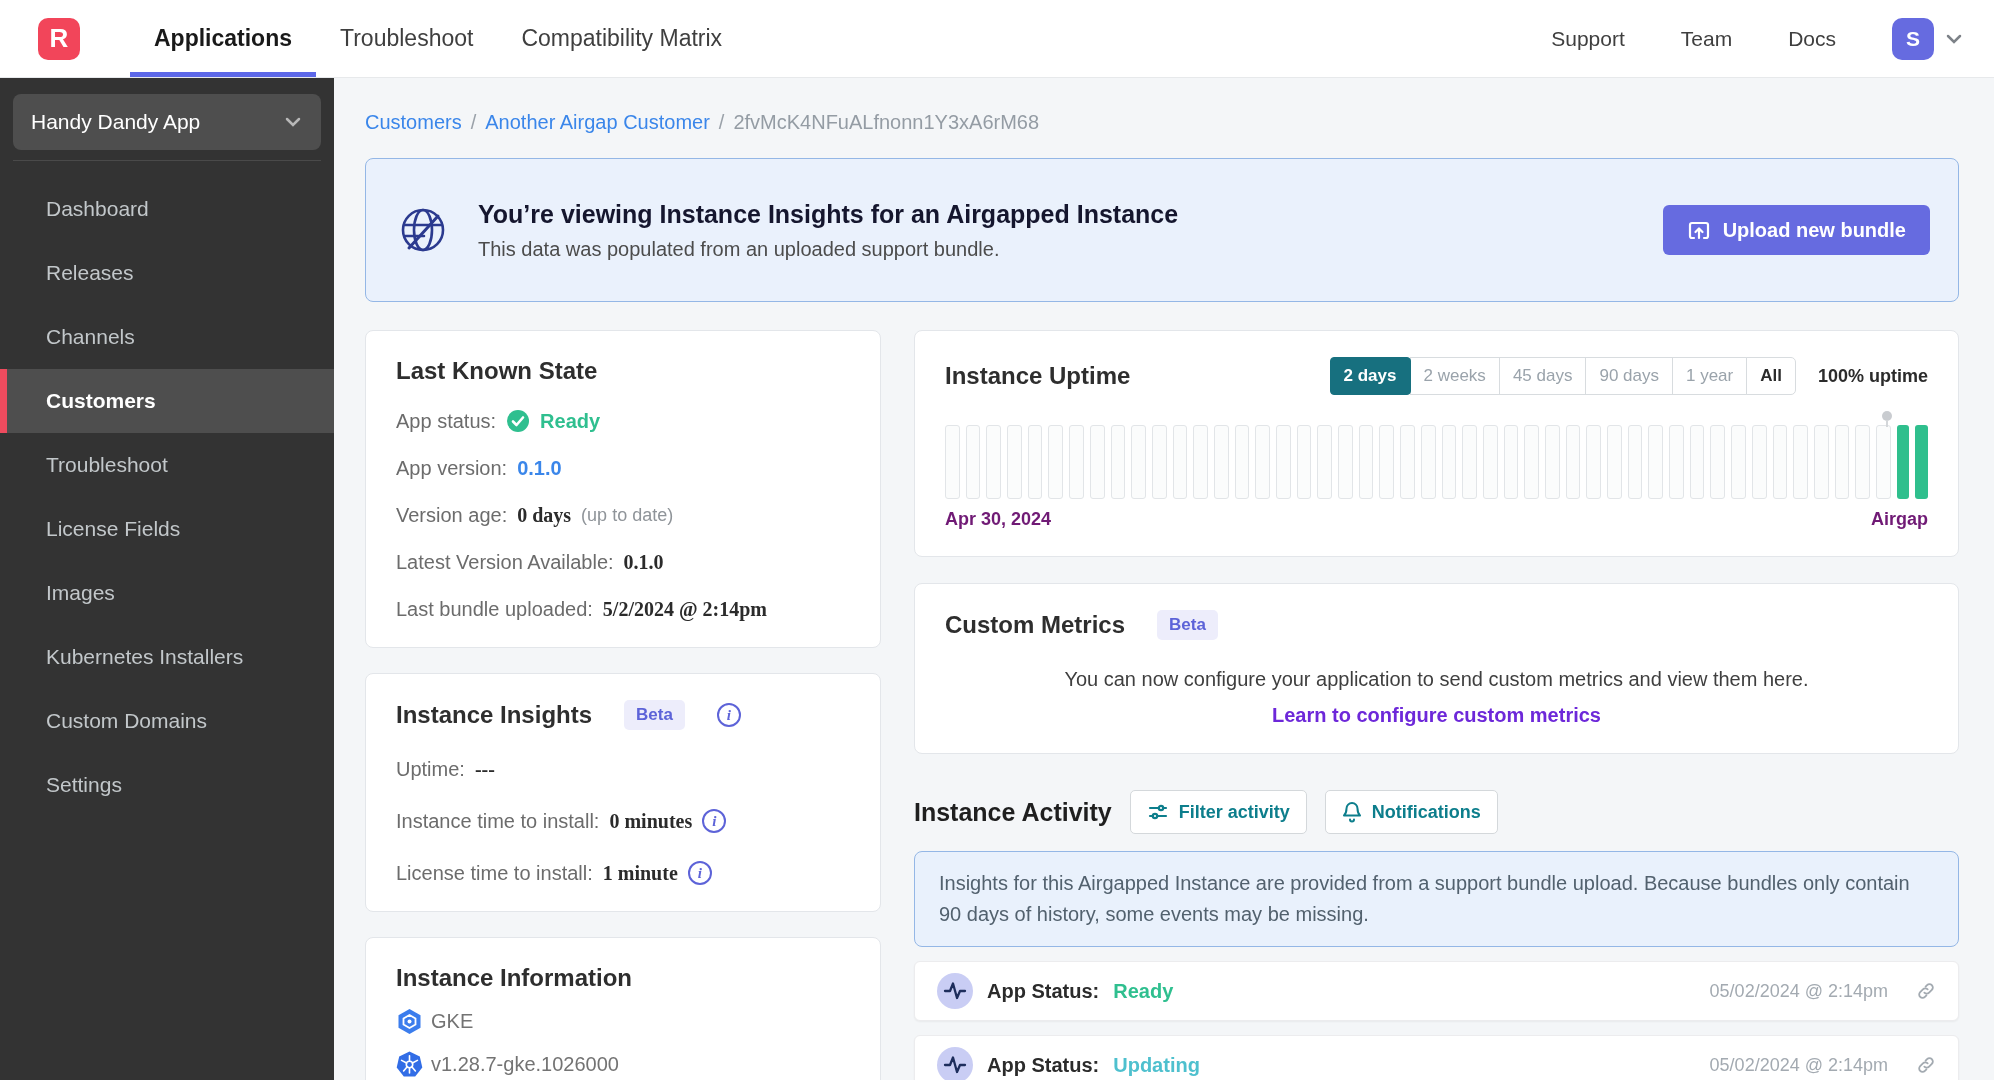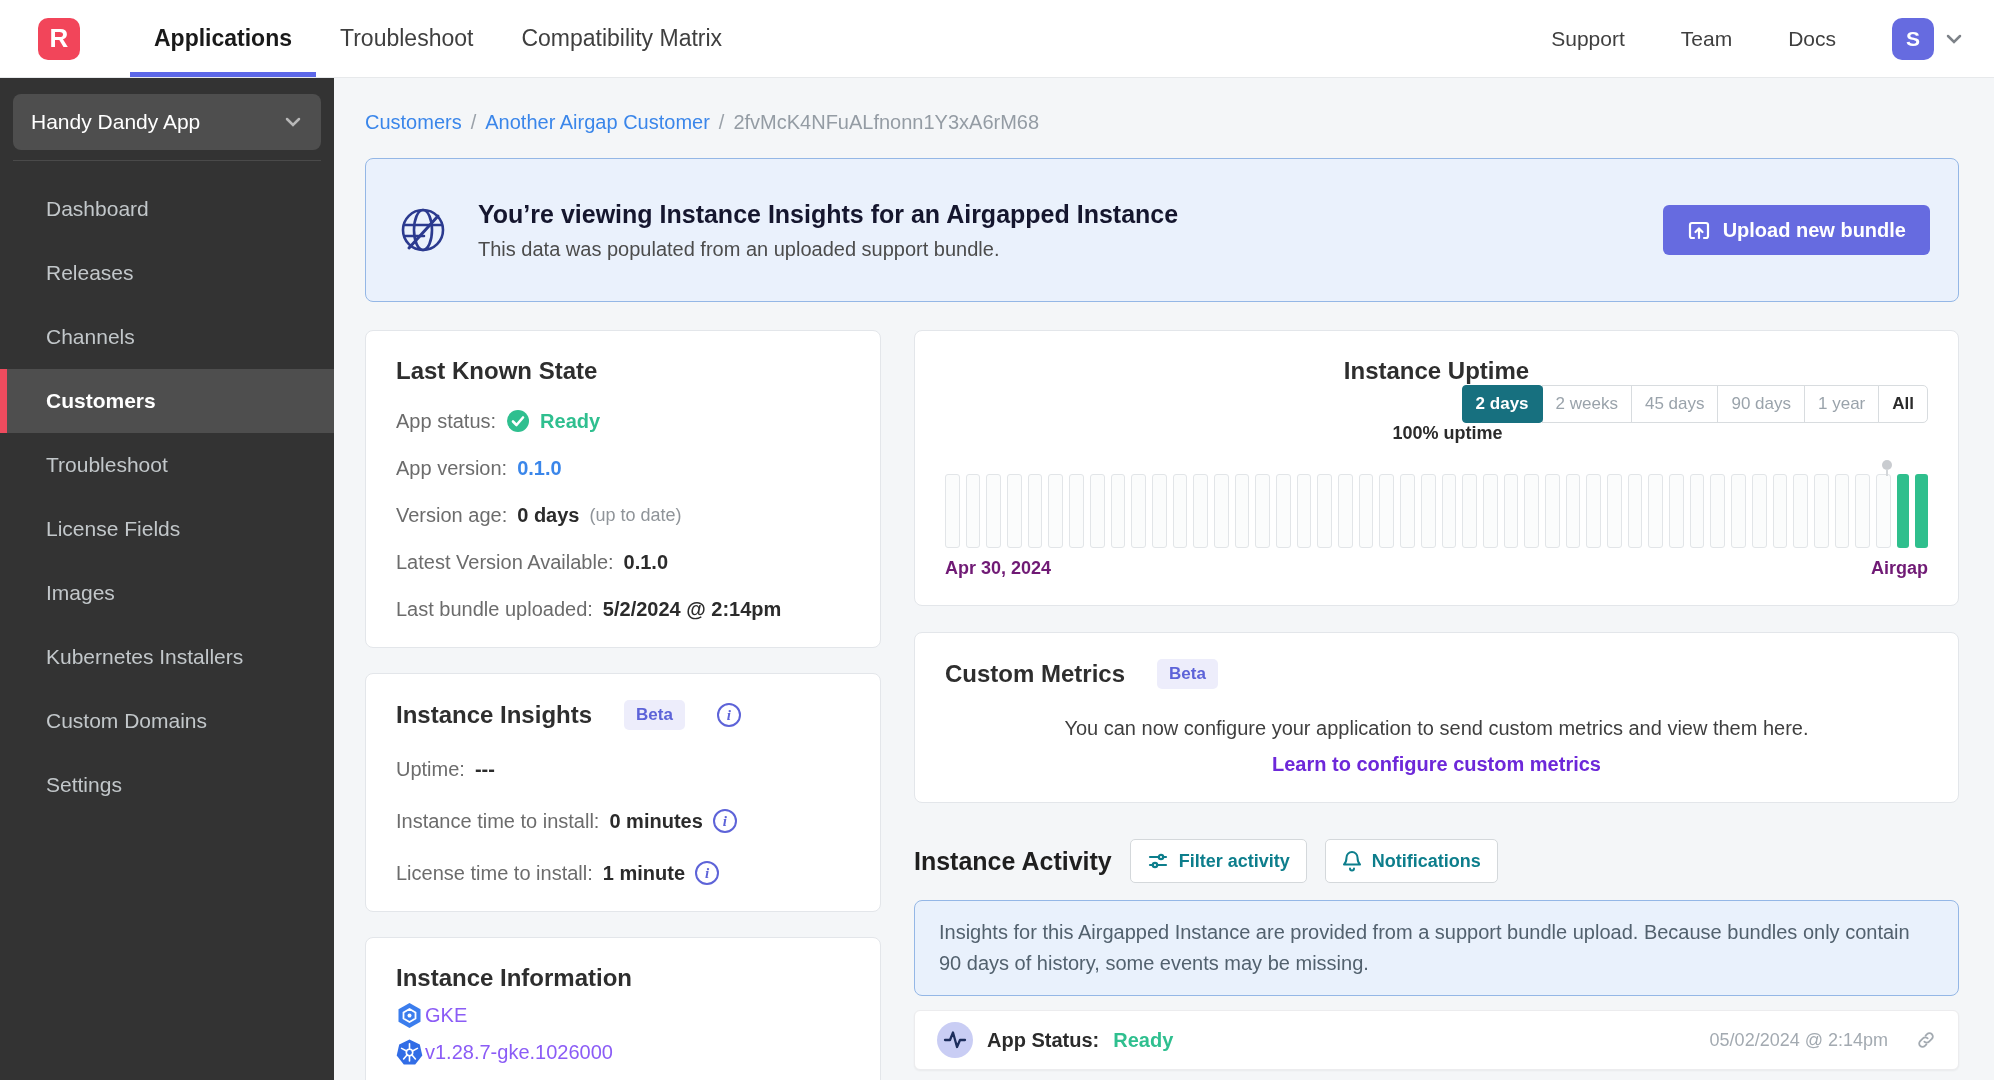--- a/index.html
+++ b/index.html
@@ -50,30 +50,30 @@
   .columns{display:flex;gap:33px;margin-top:28px;align-items:flex-start;}
   .col-left{width:516px;flex:none;display:flex;flex-direction:column;gap:25px;}
   .col-right{flex:1;min-width:0;}
   .card{background:#fff;border:1px solid var(--card-border);border-radius:8px;padding:26px 30px;}
   .card-title{font-size:24px;font-weight:700;color:#2e2e2e;}
   .title-row{display:flex;align-items:center;gap:32px;}
   .beta-badge{background:#ededfb;color:#5d63d8;font-size:17px;font-weight:600;padding:5px 12px;border-radius:5px;}
   .info-icon{width:24px;height:24px;border:2px solid #5d63d8;border-radius:50%;color:#5d63d8;font-size:15px;font-weight:700;display:inline-flex;align-items:center;justify-content:center;cursor:pointer;flex:none;font-family:"Liberation Serif",serif;font-style:italic;}
 
   .kv-row{margin-top:24px;font-size:20px;display:flex;align-items:center;gap:10px;color:var(--label);}
-  .kv-row .val-bold{color:#2b2b2b;font-weight:700;}
+  .kv-row .val-bold{color:#2b2b2b;font-weight:700;font-family:Liberation Serif, serif;}
   .kv-row .val-link{color:var(--link);font-weight:600;cursor:pointer;}
   .kv-row .val-green{color:var(--green);font-weight:600;}
   .kv-row .extra{color:#8f9499;font-size:18px;}
   .check-icon{width:24px;height:24px;flex:none;}
 
-  .info-row{margin-top:10px;display:flex;align-items:center;gap:2px;font-size:20px;color:#8b5cf6;}
+  .info-row{margin-top:16px;display:flex;align-items:center;gap:8px;font-size:20px;color:#737373;}
 
   
-  .uptime-header{display:flex;align-items:center;flex-direction:column;}
+  .uptime-header{display:flex;align-items:center;}
   .range-group{display:flex;margin-left:auto;}
   .range-btn{border:1px solid #d8dcdf;background:#fff;color:var(--muted);font-size:17px;font-family:inherit;padding:8px 13px;margin-left:-1px;cursor:pointer;}
   .range-btn:first-child{border-radius:5px 0 0 5px;margin-left:0;}
   .range-btn:last-child{border-radius:0 5px 5px 0;}
   .range-btn.active{background:var(--teal-active);border-color:var(--teal-active);color:#fff;font-weight:700;border-radius:4px;position:relative;z-index:1;}
   .range-btn.dark-label{color:#2b2b2b;font-weight:600;}
   .uptime-summary{font-size:18px;font-weight:600;color:#2b2b2b;margin-left:22px;}
   .uptime-chart{position:relative;margin-top:30px;}
   .bars{display:flex;gap:6px;height:74px;}
   .bar{flex:1;border-radius:3px;}

